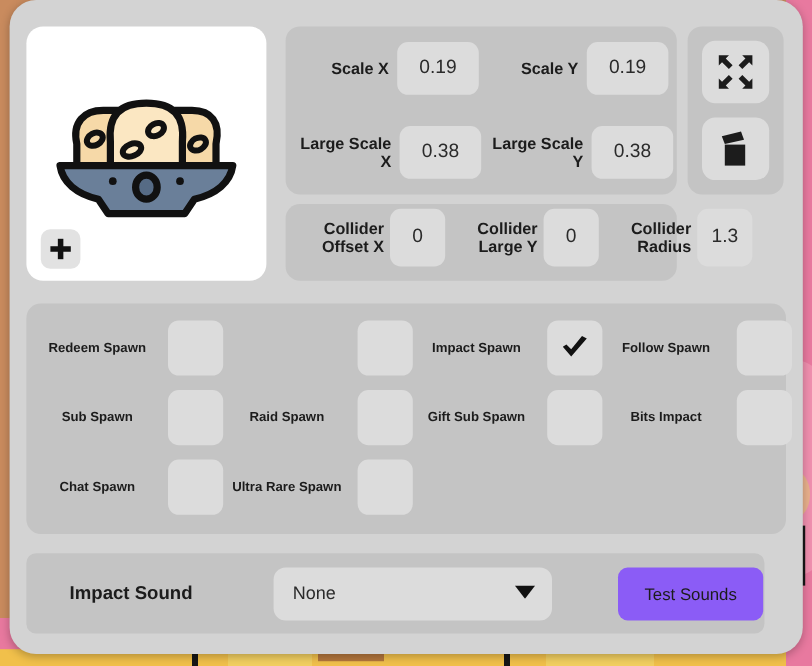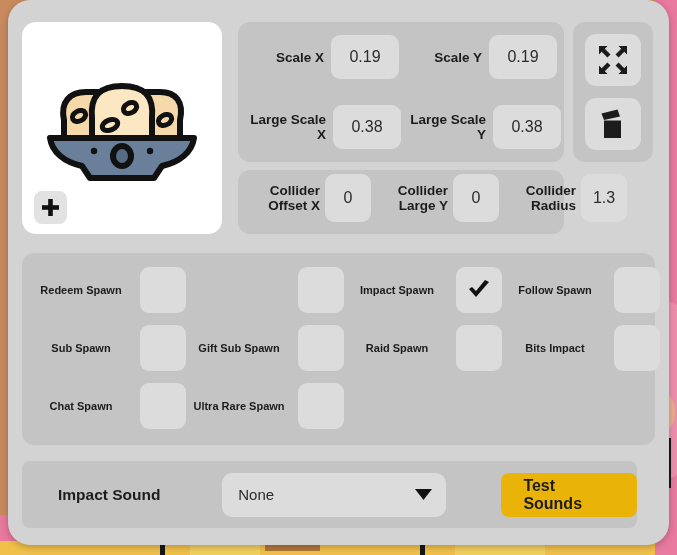--- a/index.html
+++ b/index.html
@@ -249,27 +249,27 @@
   #dropdown-caret {
     position: absolute;
     right: 14px;
     top: 50%;
     transform: translateY(-50%);
   }
   #test-sounds-button {
     margin-left: 55px;
     height: 44px;
     padding: 0 22px;
-    background: #eab308;
+    background: #8b5cf6;
     border-radius: 8px;
     display: flex;
     align-items: center;
     justify-content: center;
-    font-size: 16px;
-    font-weight: bold;
+    font-size: 14px;
+    font-weight: normal;
     color: #1c1c1c;
     cursor: pointer;
   }
 </style>
 </head>
 <body>
 
 <div id="bg-art">
   <div class="bg-band" style="left:0;top:0;width:14px;height:555px;background:#c98b5e;"></div>
   <div class="bg-band" style="left:0;bottom:0;width:677px;height:40px;background:#e8799f;"></div>
@@ -399,27 +399,27 @@
     </div>
 
     <div class="spawn-row">
       <div class="spawn-cell">
         <span class="spawn-label">Sub Spawn</span>
         <span class="spawn-checkbox">
           
         </span>
       </div>
       <div class="spawn-cell">
+        <span class="spawn-label">Raid Spawn</span>
+        <span class="spawn-checkbox">
+          
+        </span>
+      </div>
+      <div class="spawn-cell">
         <span class="spawn-label">Gift Sub Spawn</span>
-        <span class="spawn-checkbox">
-          
-        </span>
-      </div>
-      <div class="spawn-cell">
-        <span class="spawn-label">Raid Spawn</span>
         <span class="spawn-checkbox">
           
         </span>
       </div>
       <div class="spawn-cell">
         <span class="spawn-label">Bits Impact</span>
         <span class="spawn-checkbox">
           
         </span>
       </div>

